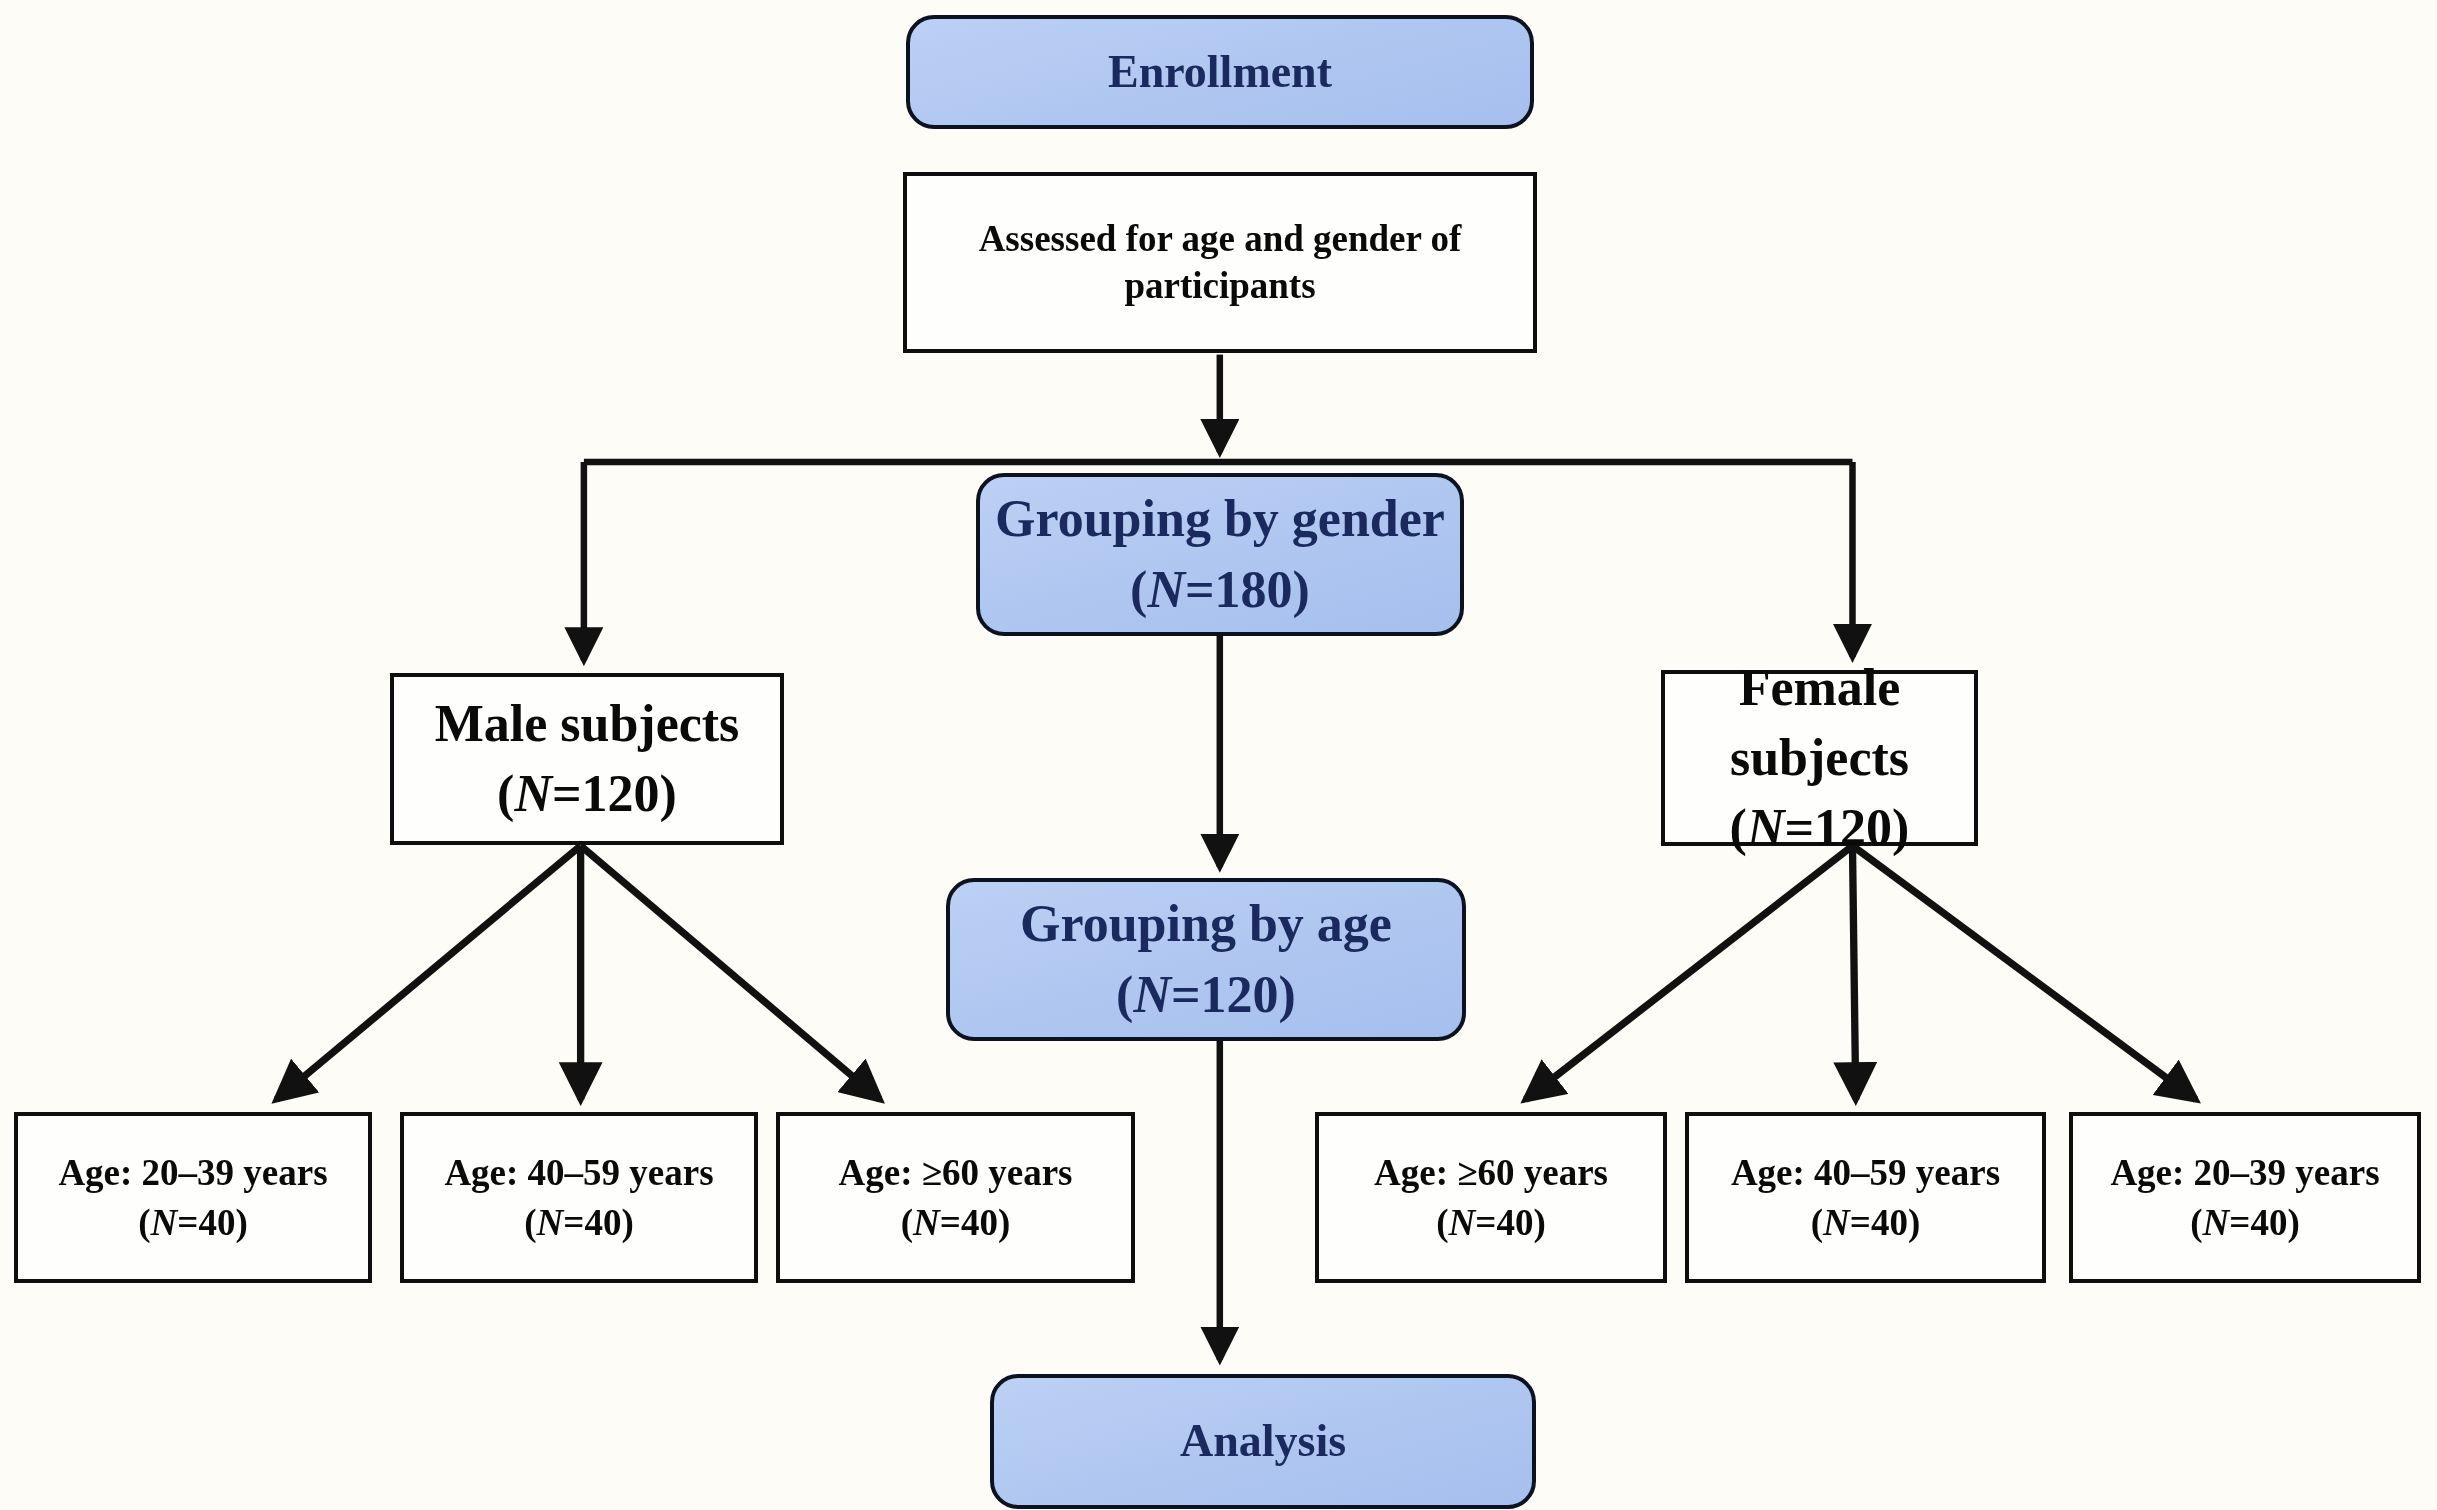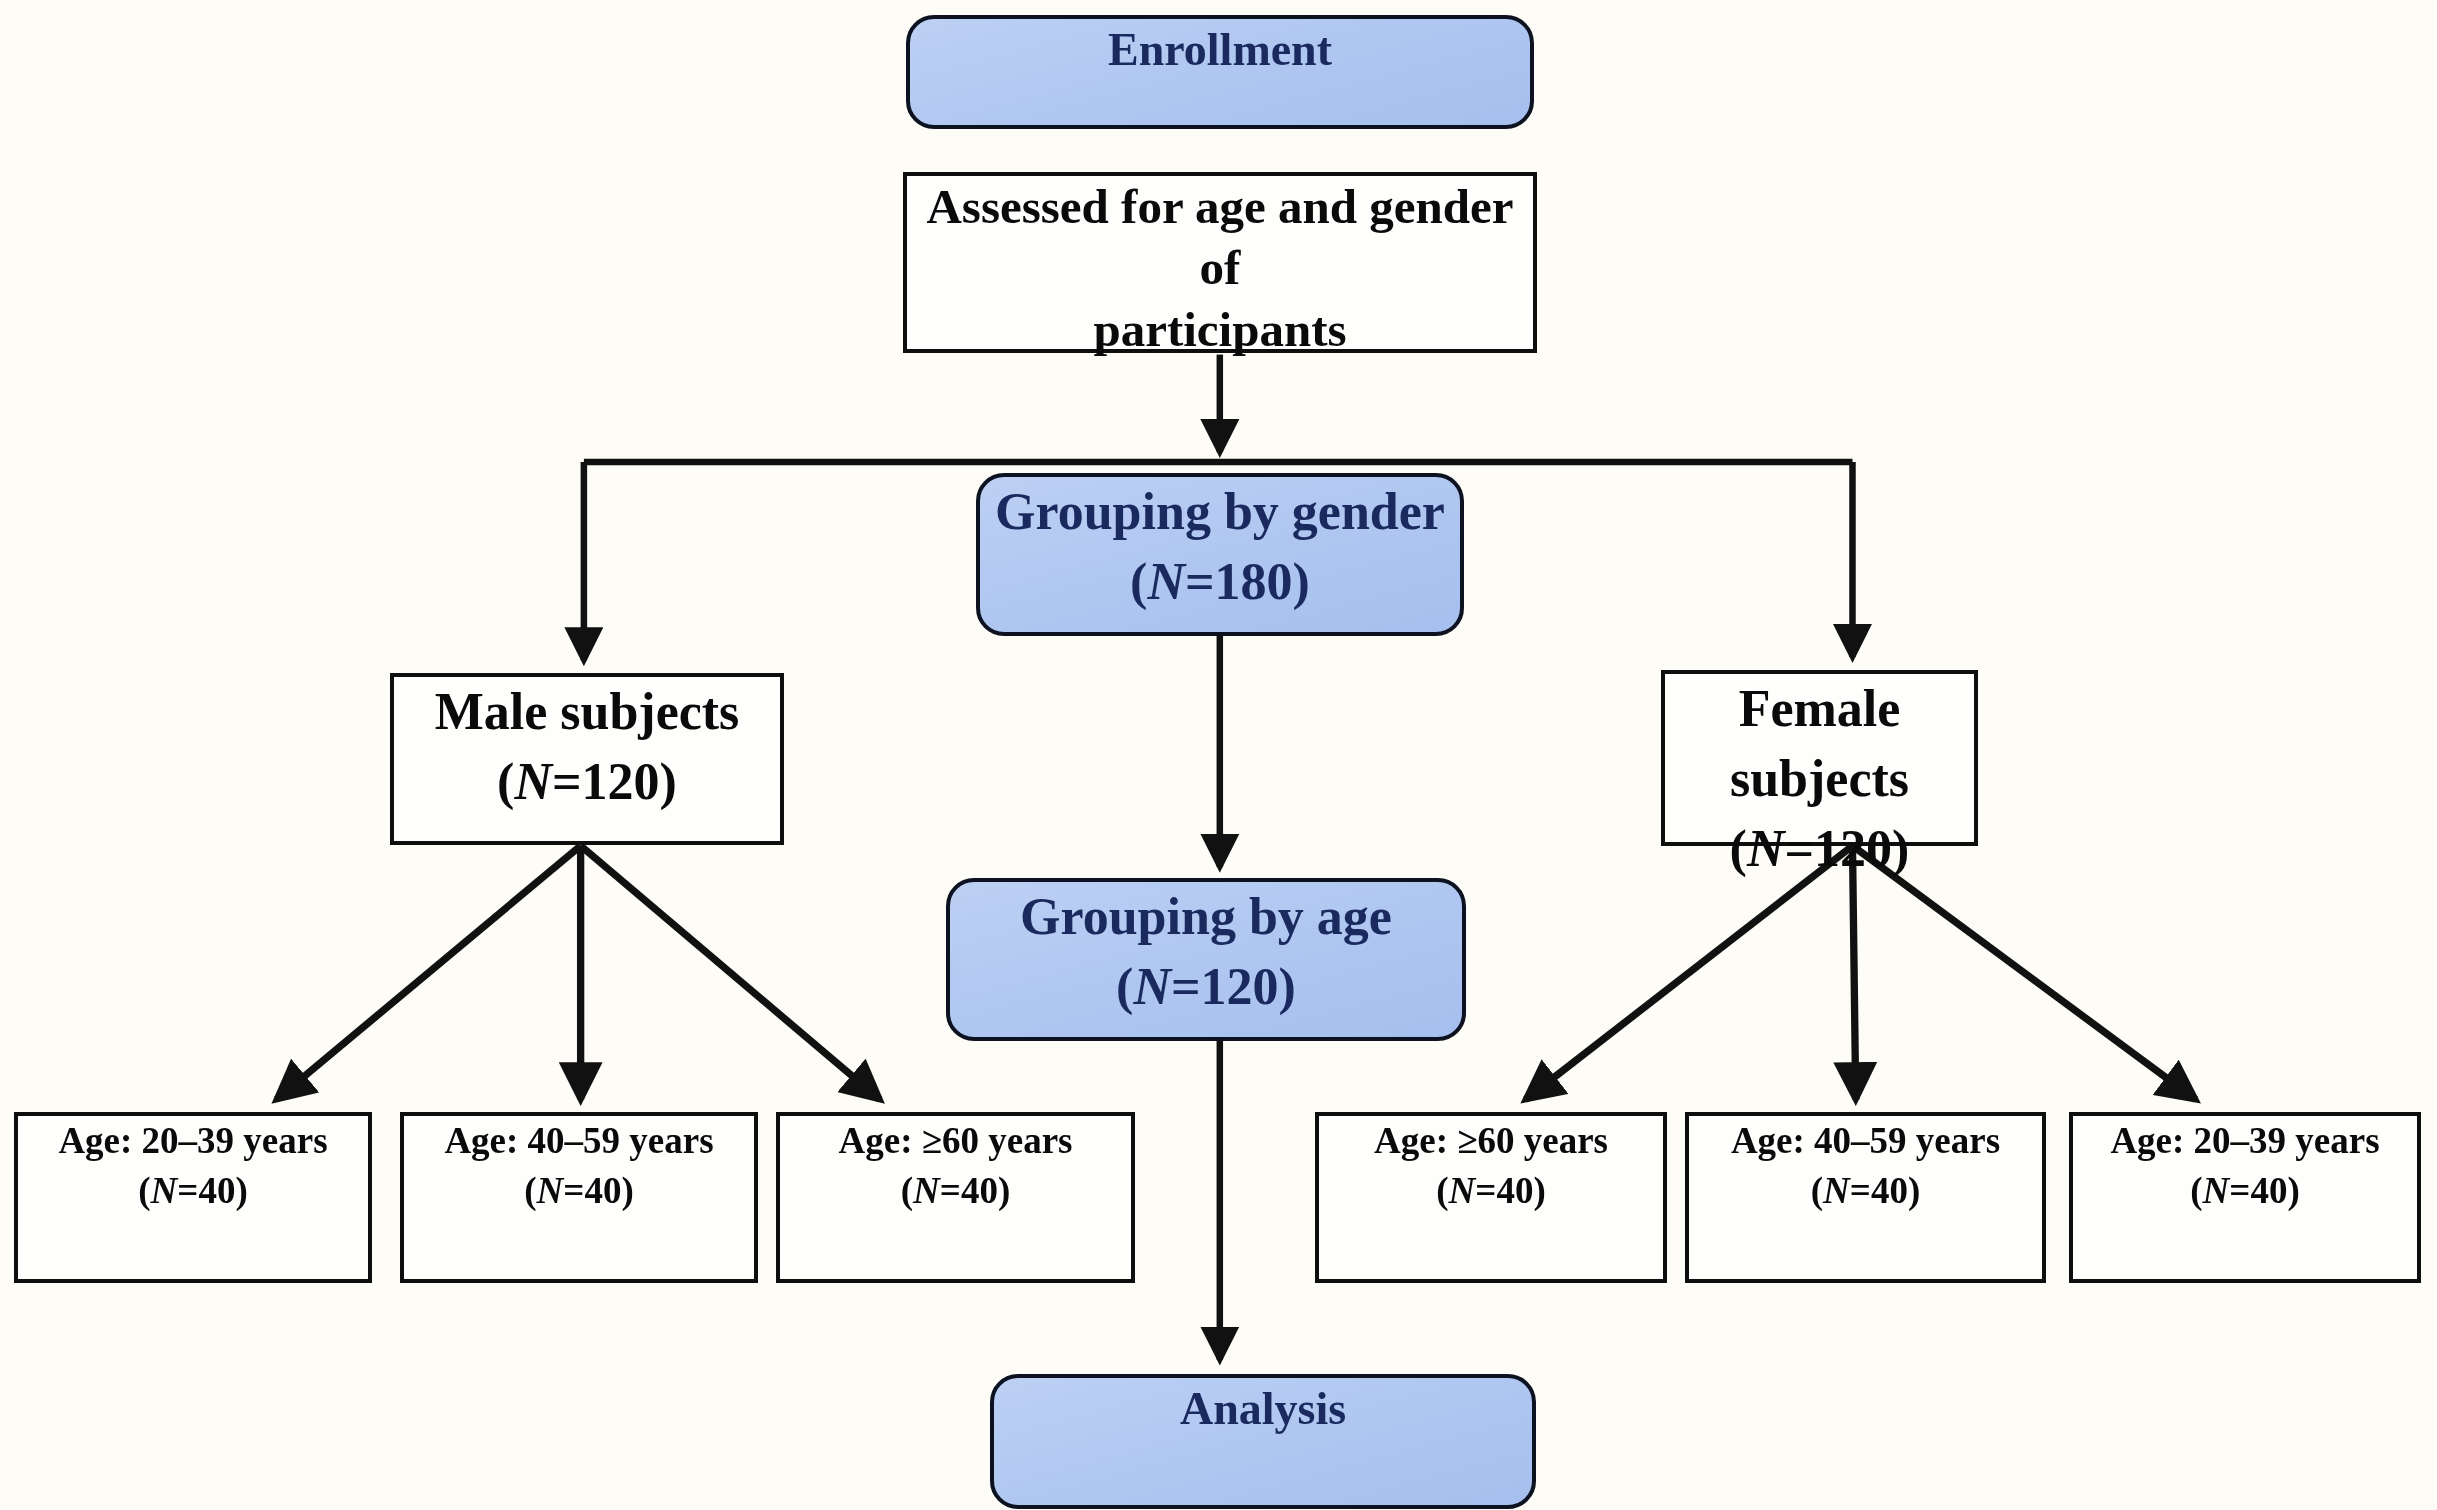--- a/index.html
+++ b/index.html
@@ -19,39 +19,40 @@
     left: 0; top: 0;
     width: 2438px; height: 1511px;
     pointer-events: none;
   }
   .node {
     position: absolute;
     box-sizing: border-box;
     display: flex;
     flex-direction: column;
     align-items: center;
+    justify-content: center;
     text-align: center;
     font-weight: bold;
   }
   .node.blue {
     background: linear-gradient(165deg, #bdd0f4 0%, #aec6f0 55%, #a6bfee 100%);
     border: 4.9px solid #0c1220;
     border-radius: 28px;
     color: #1b2a5e;
   }
   .node.white {
     background: #fefefc;
     border: 4.9px solid #0e0e0e;
     color: #0a0a0a;
   }
   .t { line-height: 1.35; }
   .t.lg   { font-size: 46px; }   
   .t.md   { font-size: 52px; }   
   .t.sm   { font-size: 37px; }   
-  .t.as   { font-size: 49px; line-height: 1.25; } 
+  .t.as   { font-size: 37px; line-height: 1.25; } 
   .it { font-style: italic; }
   line, .head { stroke: #111111; }
 </style>
 </head>
 <body>
 
 <div class="stage">
 
   <svg class="connector-layer" viewBox="0 0 2998 1858" xmlns="http://www.w3.org/2000/svg">
     <defs>

